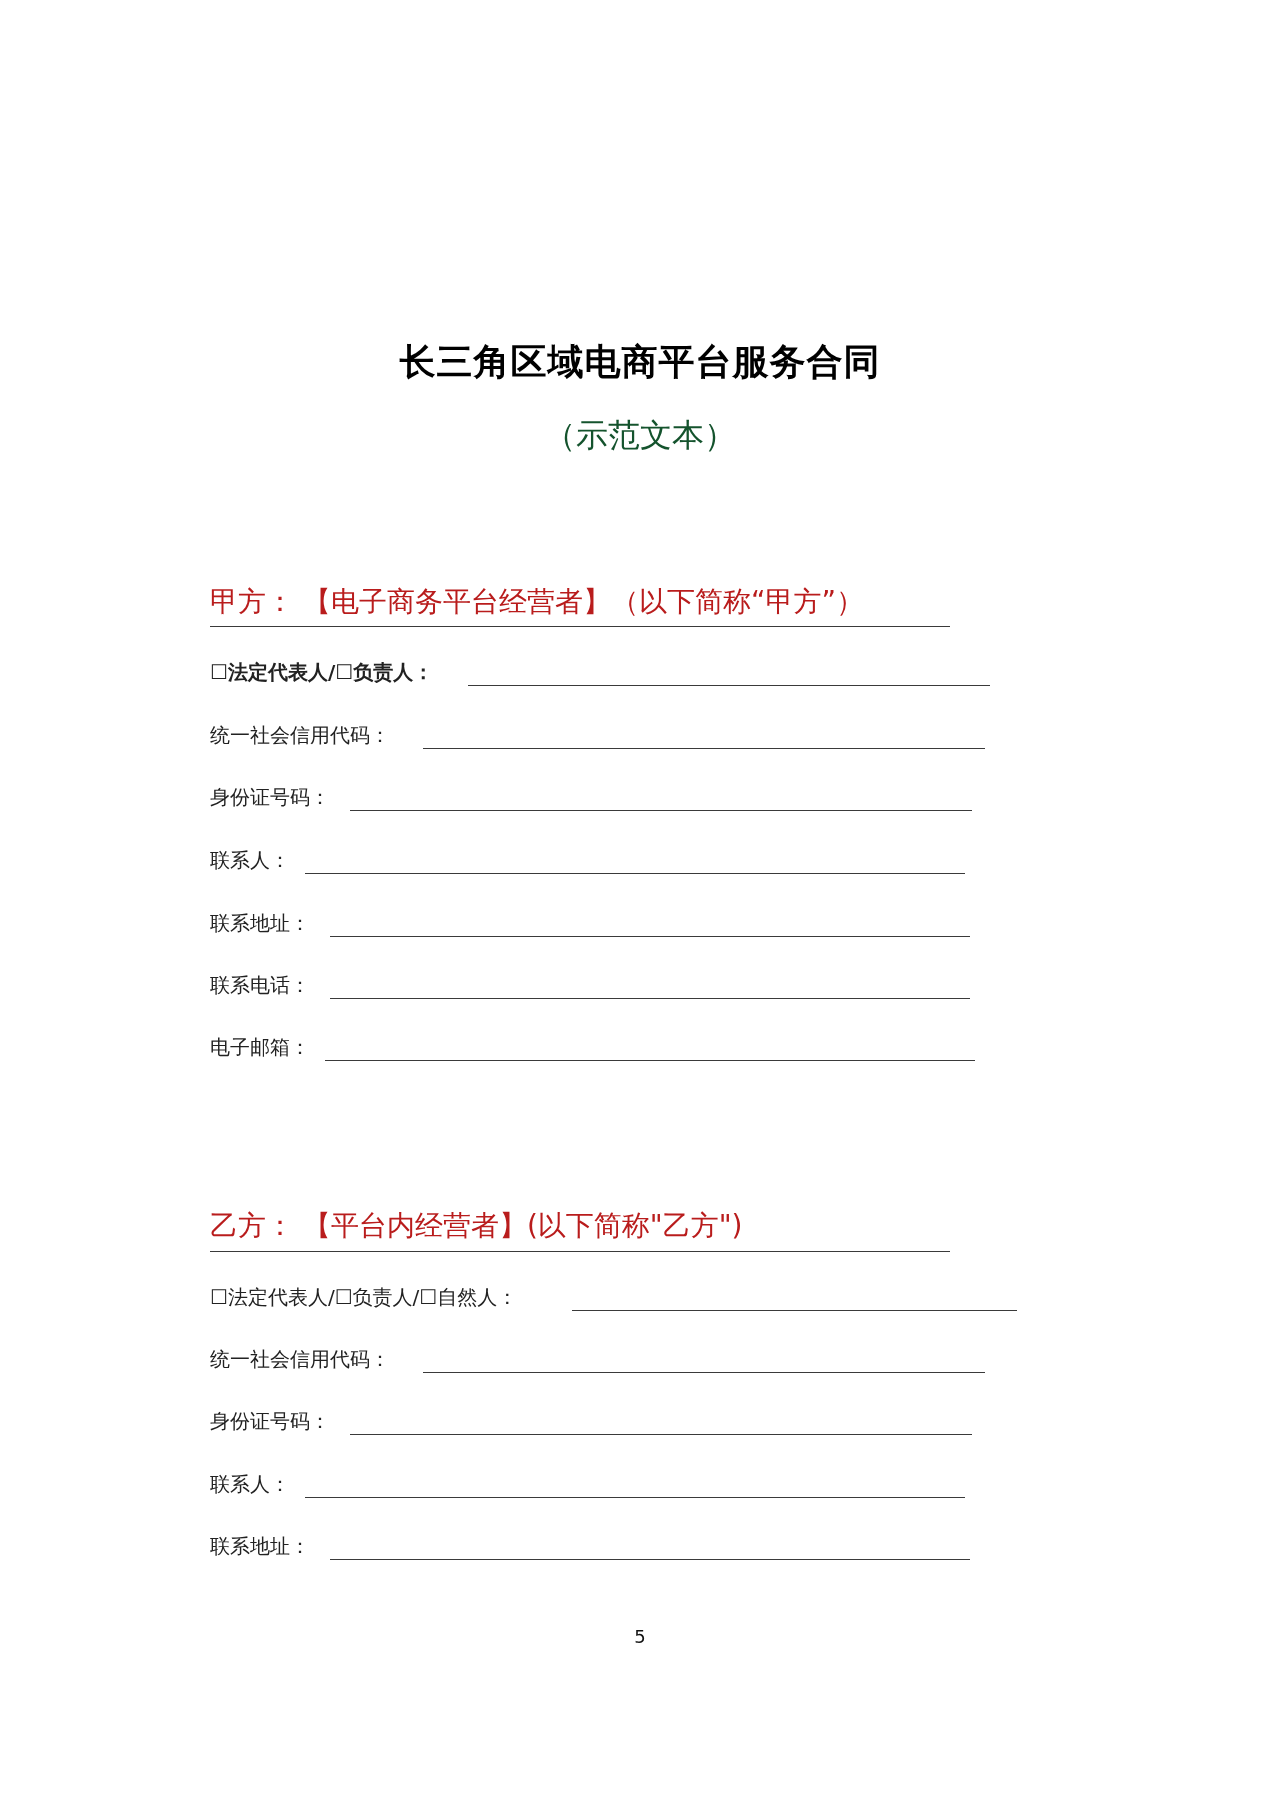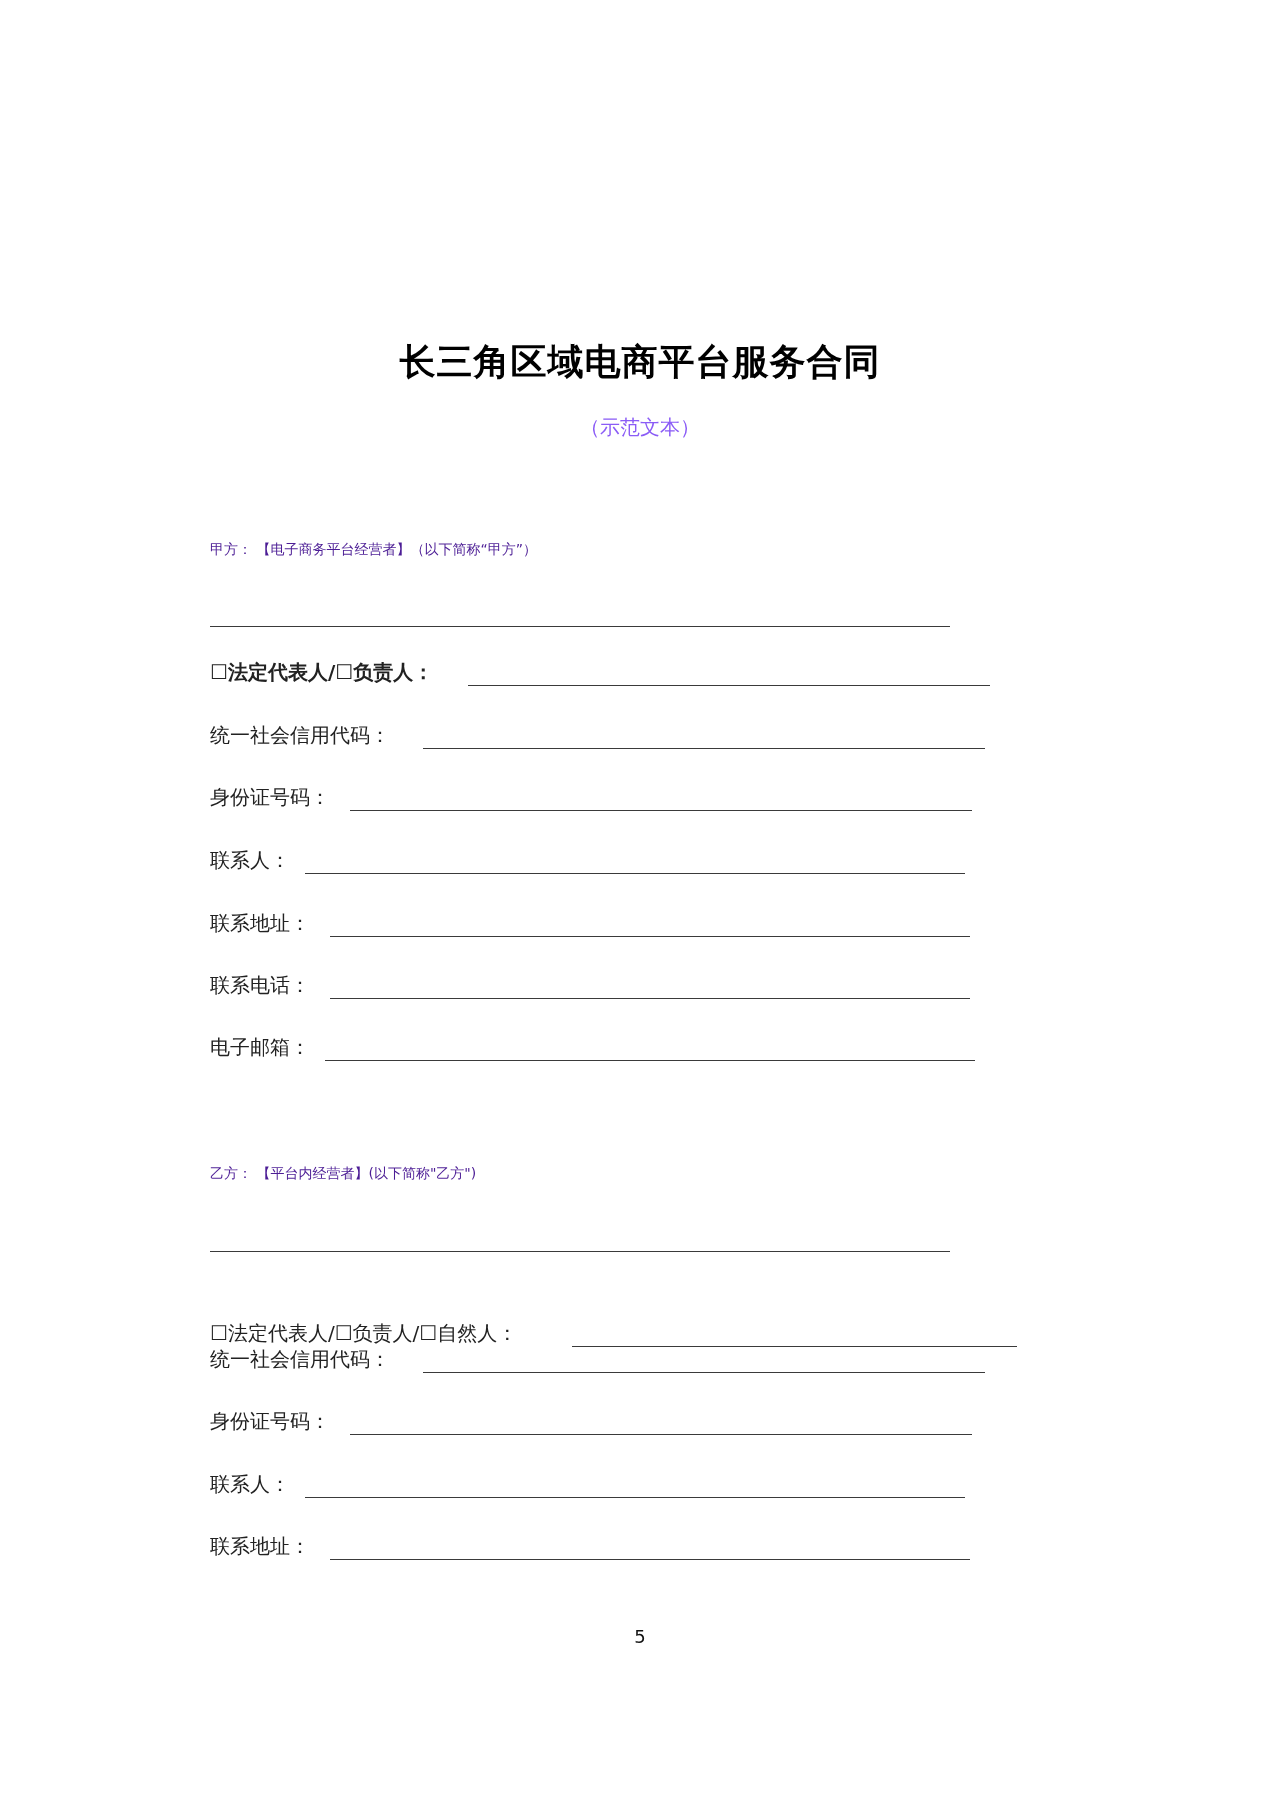--- a/index.html
+++ b/index.html
@@ -2,22 +2,22 @@
 <html><head>
 <meta charset="utf-8">
 <style>
   html, body { margin: 0; padding: 0; background: #ffffff; }
   body { width: 1280px; height: 1811px; position: relative; overflow: hidden;
          font-family: "DejaVu Sans", "Liberation Sans", sans-serif; color: #111; }
   .page { position: absolute; left: 0; top: 0; width: 1280px; height: 1811px; background: #fff; }
   .title { position: absolute; left: 0; width: 1280px; top: 338px; text-align: center;
            font-size: 36px; font-weight: bold; letter-spacing: 1px; color: #000; }
   .subtitle { position: absolute; left: 0; width: 1280px; top: 414px; text-align: center;
-              font-size: 20px; color: #8b5cf6; }
-  .line { position: absolute; font-size: 14px; color: #4c1d95; white-space: nowrap; }
+              font-size: 32px; color: #14532d; }
+  .line { position: absolute; font-size: 28px; color: #b91c1c; white-space: nowrap; margin-top: 42px; }
   .rule { position: absolute; height: 0; border-top: 1.6px solid #3a3a3a; }
   .field { position: absolute; left: 210px; height: 30px; display: block; }
   .field .label { position: absolute; left: 0; bottom: 6px; font-size: 20px; color: #222; white-space: nowrap; }
   .field .blank { position: absolute; bottom: 6px; height: 0; border-top: 1.6px solid #3a3a3a; background: transparent; }
   .pagenum { position: absolute; left: 0; width: 1280px; top: 1626px; text-align: center; font-size: 18px; color: #111; }
 </style>
 </head>
 <body>
 
 <div class="page">
@@ -59,21 +59,21 @@
   </div>
 
   <div class="field" style="top:975px; width:800px;">
     <span class="label">联系电话：</span>
     <span class="blank" style="left:120px; width:640px;"></span>
   </div>
 
   <div class="line" style="left:210px; top:1165px;">乙方： 【平台内经营者】(以下简称"乙方")</div>
   <div class="rule" style="left:210px; top:1251px; width:740px;"></div>
 
-  <div class="field" style="top:1287px; width:830px;margin-top:36px;">
+  <div class="field" style="top:1287px; width:830px;">
     <span class="label">☐法定代表人/☐负责人/☐自然人：</span>
     <span class="blank" style="left:362px; width:445px;"></span>
   </div>
 
   <div class="field" style="top:1349px; width:800px;">
     <span class="label">统一社会信用代码：</span>
     <span class="blank" style="left:213px; width:562px;"></span>
   </div>
 
   <div class="field" style="top:1411px; width:800px;">

